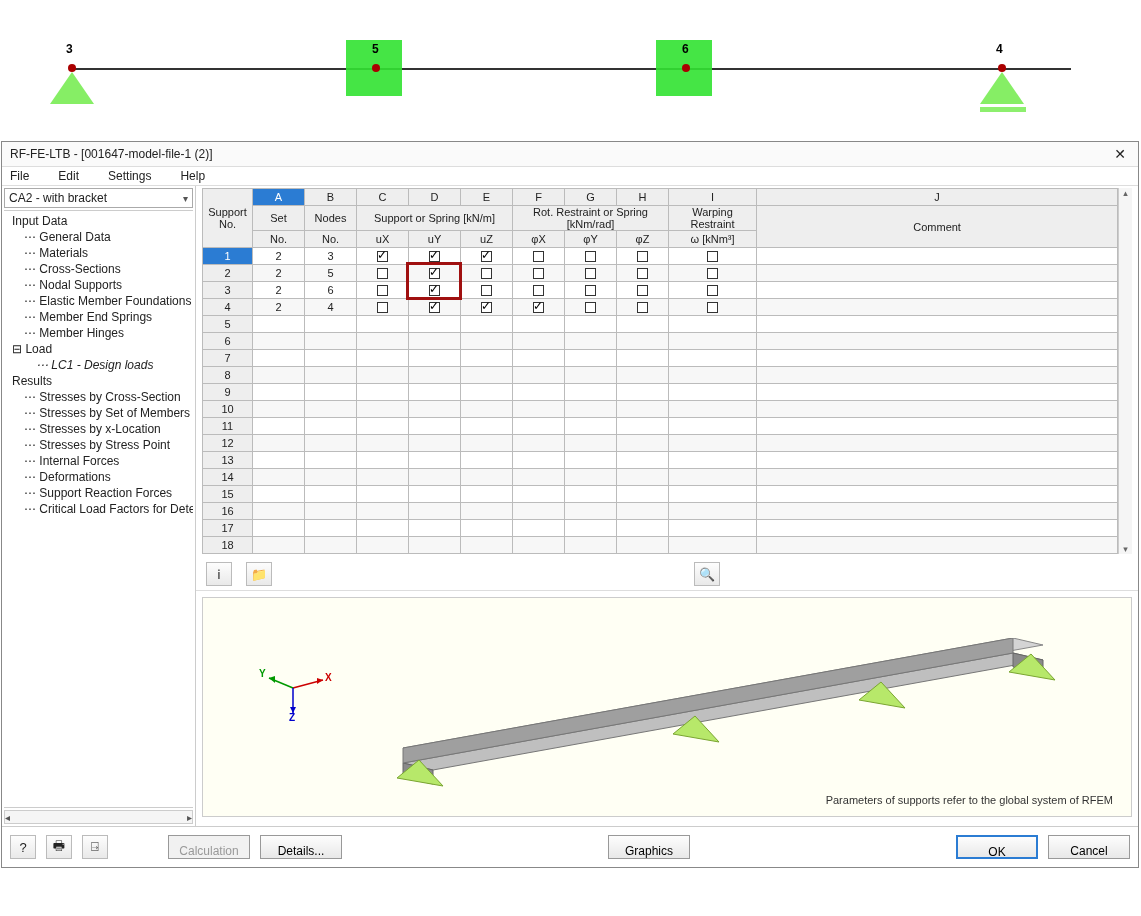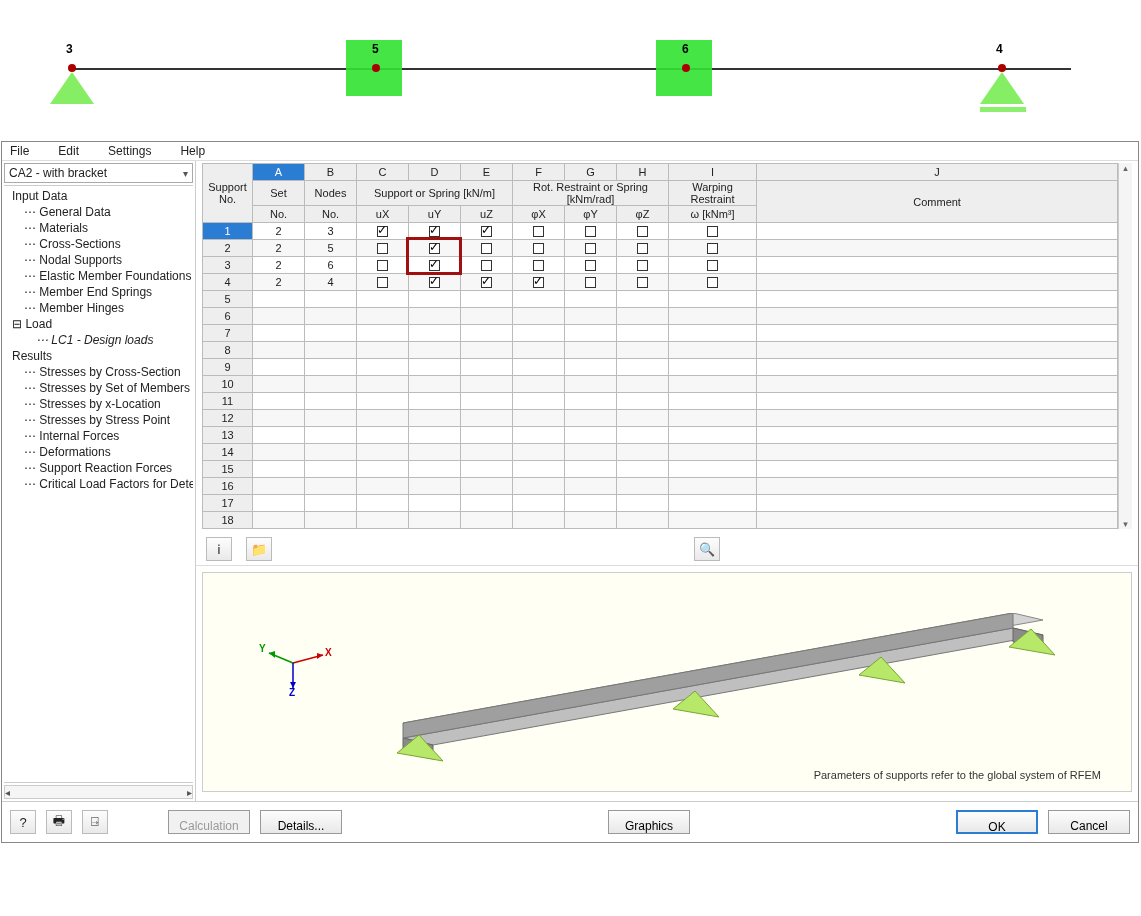--- a/index.html
+++ b/index.html
@@ -218,21 +218,21 @@
     overflow:hidden;
   }
   .axes {
     position:absolute;
     top:60px; left:60px;
     font-size:10px;
   }
   .axis-lbl { position:absolute; font-size:10px; font-weight:bold;}
   .render-caption {
     position:absolute;
-    right:30px; bottom:10px;
+    right:18px; bottom:10px;
     font-size:11px;
     color:#333;
   }
   .beam3d {
     position:absolute;
     left:170px; top:40px;
     width:700px; height:150px;
   }
   .dlg-footer {
     display:flex;
@@ -292,20 +292,24 @@
   <div class="node-label" style="left:682px">6</div>
   <div class="node-dot" style="left:682px"></div>
 
   <div class="node-label" style="left:996px">4</div>
   <div class="node-dot" style="left:998px"></div>
   <div class="support-tri" style="left:980px"></div>
   <div class="bottom-green" style="left:980px"></div>
 </div>
 
 <div class="dialog">
+  <div class="dlg-title">
+    <span>RF-FE-LTB - [001647-model-file-1 (2)]</span>
+    <span class="close-x">✕</span>
+  </div>
   <div class="menubar">
     <span>File</span>
     <span>Edit</span>
     <span>Settings</span>
     <span>Help</span>
   </div>
 
   <div class="dlg-body">
 
     <div class="left-pane">

